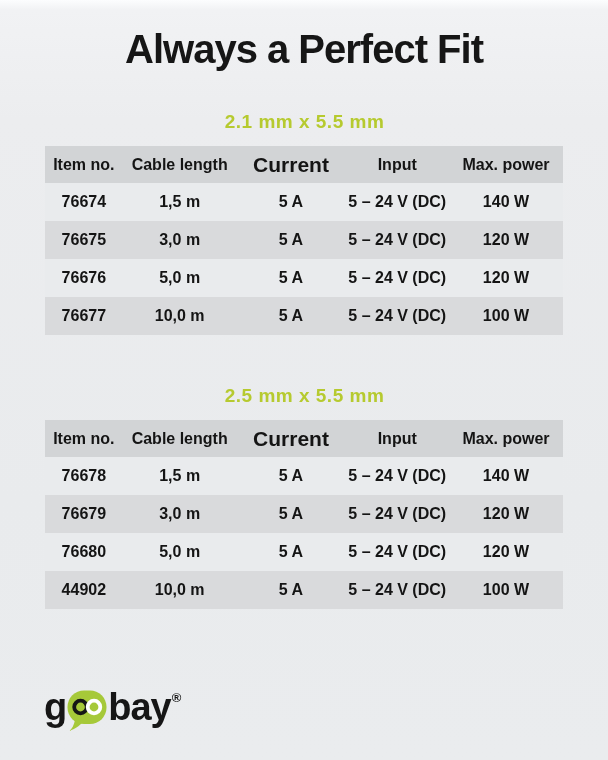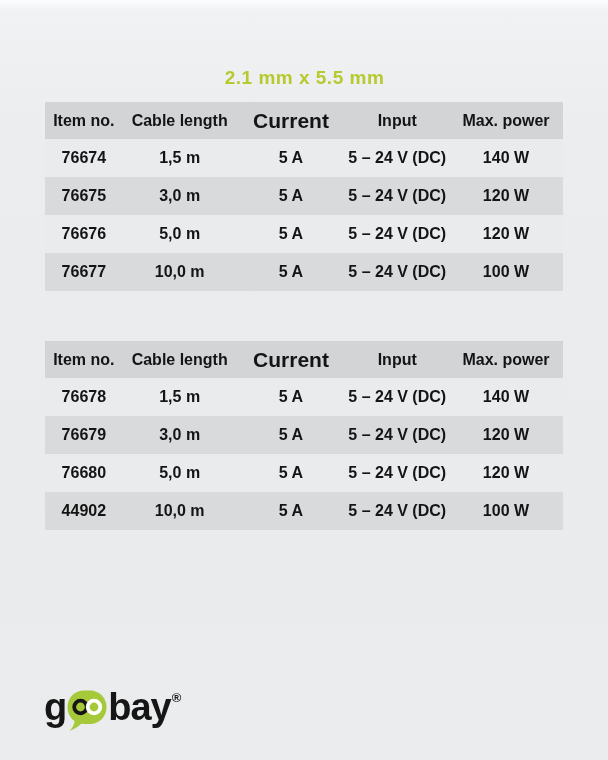--- a/index.html
+++ b/index.html
@@ -58,20 +58,21 @@
     font-size:13px;font-weight:700;color:#161616;
     line-height:13px;margin-top:3px;margin-left:1px;
   }
 </style>
 </head>
 <body>
 
 <div class="frame">
   <div class="content">
     <div class="hero">
+      <h1 class="title">Always a Perfect Fit</h1>
     </div>
 
     <section class="spec-section">
       <h2 class="heading">2.1 mm x 5.5 mm</h2>
       <div class="table">
         <div class="row head">
             <div class="cell">Item no.</div>
             <div class="cell">Cable length</div>
             <div class="cell">Current</div>
             <div class="cell">Input</div>
@@ -102,20 +103,21 @@
             <div class="cell">76677</div>
             <div class="cell">10,0 m</div>
             <div class="cell">5 A</div>
             <div class="cell">5 – 24 V (DC)</div>
             <div class="cell">100 W</div>
           </div>
         </div>
     </section>
 
     <section class="spec-section">
+      <h2 class="heading">2.5 mm x 5.5 mm</h2>
       <div class="table">
         <div class="row head">
             <div class="cell">Item no.</div>
             <div class="cell">Cable length</div>
             <div class="cell">Current</div>
             <div class="cell">Input</div>
             <div class="cell">Max. power</div>
           </div>
       <div class="row">
             <div class="cell">76678</div>

